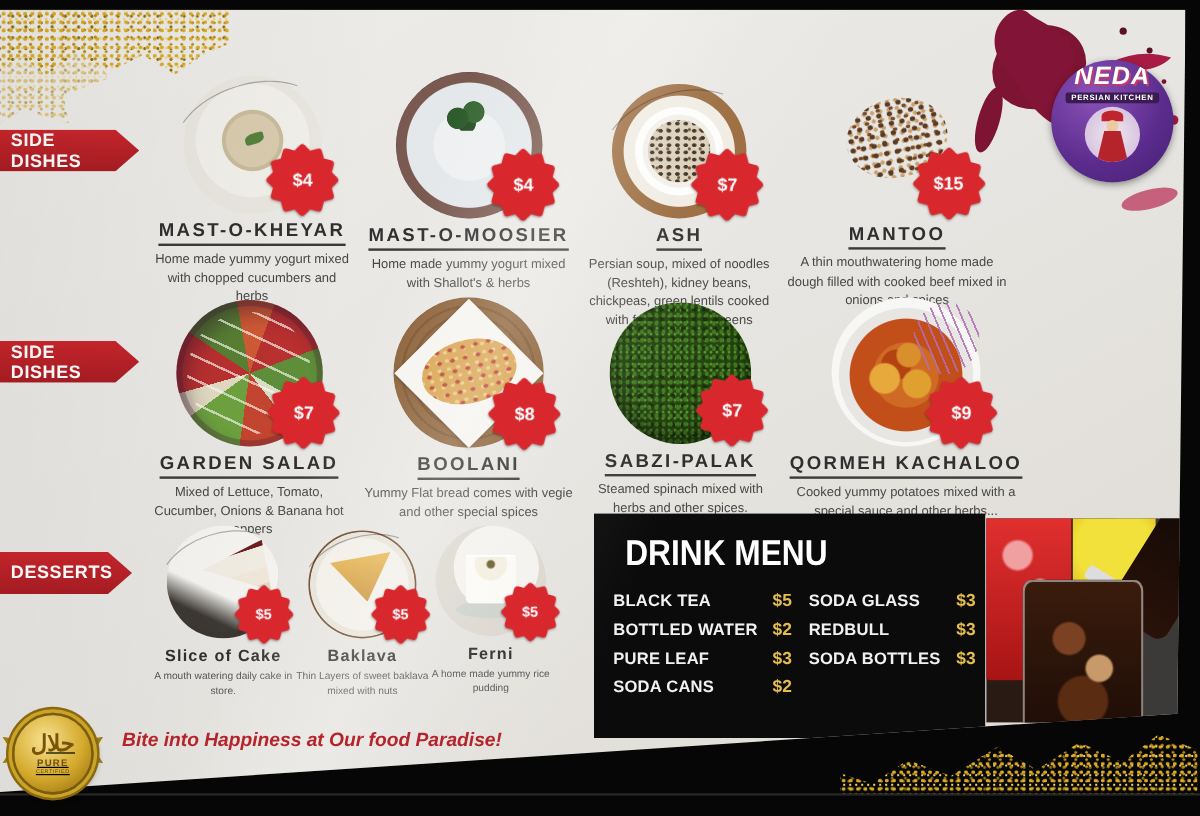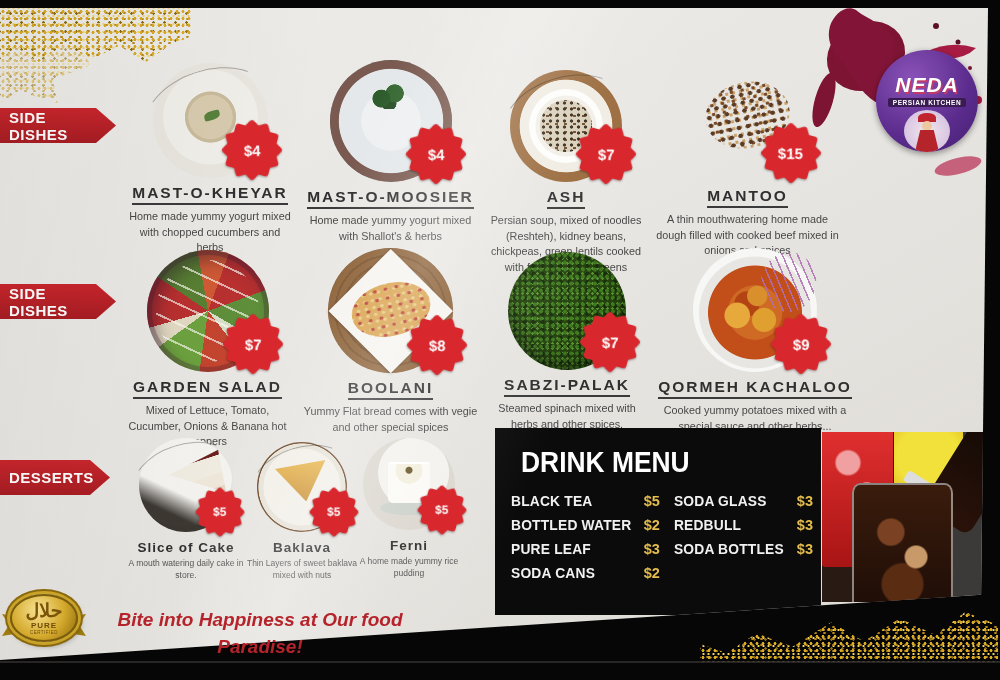--- a/index.html
+++ b/index.html
@@ -179,45 +179,45 @@
     background: radial-gradient(circle at 38% 38%, #7a4222 0 13%, transparent 15%),
                 radial-gradient(circle at 64% 58%, #c89a6a 0 11%, transparent 13%),
                 radial-gradient(circle at 50% 80%, #5a2c12 0 18%, transparent 20%),
                 linear-gradient(#3a1c0c, #1e0d07); }
 
   
   .neda { position:absolute; left:876px; top:42px; width:102px; height:102px; border-radius:50%;
     background: radial-gradient(circle at 35% 28%, #8a52b8, #5a2b8c 60%, #442070 100%);
     display:flex; flex-direction:column; align-items:center; overflow:hidden; z-index:4;
     box-shadow:0 2px 6px rgba(0,0,0,.4); }
-  .neda-title { margin-top:23px; color:#fff; font-weight:800; font-style:italic; font-size:21px;
+  .neda-title { margin-top:2px; color:#fff; font-weight:800; font-style:italic; font-size:21px;
     letter-spacing:1px; text-shadow:1.5px 1.5px 0 #c23a6a; }
   .neda-sub { margin-top:1px; font-size:6.5px; color:#fff; background:#3a1b52; padding:1px 5px;
     border-radius:2px; letter-spacing:.6px; font-weight:bold; }
   .neda-chef { position:relative; margin-top:3px; width:46px; height:46px; border-radius:50%;
     background: radial-gradient(#f2e6ee, #cdb8dc); overflow:hidden; }
   .chef-hat { position:absolute; top:3px; left:14px; width:18px; height:9px; background:#c0242c; border-radius:50% 50% 0 0; }
   .chef-face { position:absolute; top:11px; left:18px; width:10px; height:10px; background:#ecc9a0; border-radius:50%; }
   .chef-body { position:absolute; top:20px; left:10px; width:26px; height:26px; background:#b5232b;
     clip-path: polygon(24% 0, 76% 0, 100% 100%, 0 100%); }
 
   
-  .halal { position:absolute; left:10px; top:594px; width:68px; height:48px; border-radius:50%; z-index:5;
+  .halal { position:absolute; left:10px; top:594px; width:68px; height:68px; border-radius:50%; z-index:5;
     background: radial-gradient(circle at 40% 32%, #f7e291, #d4a92c 55%, #9a7410 92%);
     border:2px solid #7a5c0c; box-shadow:0 0 0 3px #c9a428, 0 0 0 5px #8a680e, 2px 3px 6px rgba(0,0,0,.5);
-    display:flex; flex-direction:column; align-items:center; justify-content:center; }
+    display:flex; flex-direction:column; align-items:center; justify-content:center;text-decoration:underline; }
   .halal-ribbon { position:absolute; top:614px; width:20px; height:22px; background:#a07d10; z-index:4; }
   .halal-ribbon.left { left:2px; clip-path:polygon(0 0,100% 15%,100% 85%,0 100%,35% 50%); }
   .halal-ribbon.right { left:66px; clip-path:polygon(0 15%,100% 0,65% 50%,100% 100%,0 85%); }
   .halal-arabic { font-size:19px; color:#7a5408; font-weight:bold; line-height:1; }
   .halal-label { font-size:8px; font-weight:bold; color:#6e4c06; letter-spacing:1px; margin-top:1px; }
   .halal-sub { font-size:4.5px; color:#6e4c06; letter-spacing:.5px; }
 
   .tagline { position:absolute; left:100px; top:607px; width:320px; text-align:center; z-index:5;
-    color:#b5232b; font-weight:bold; font-style:italic; font-size:19px; line-height:1.4; }
+    color:#b5232b; font-weight:bold; font-style:italic; font-size:16px; line-height:1.4; }
 </style>
 </head>
 <body>
 
 <div class="screen">
 
   <div class="board">
     <div class="glitter glitter-tl"></div>
     <div class="glitter glitter-tl2"></div>
 

